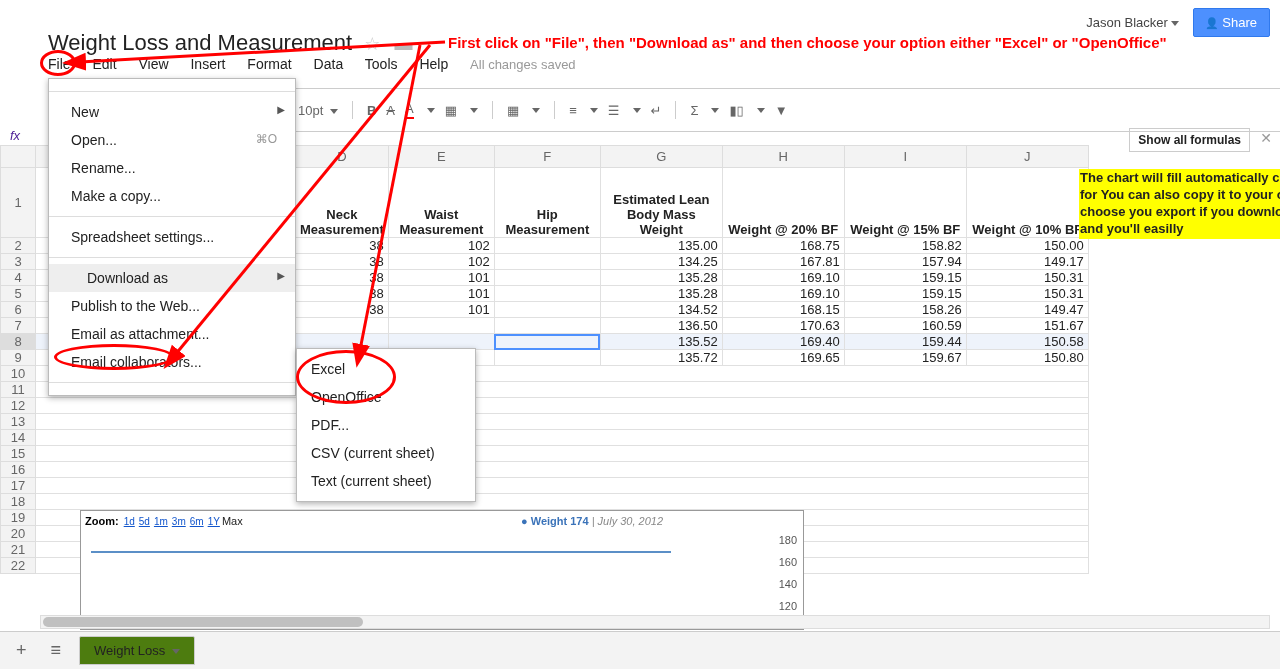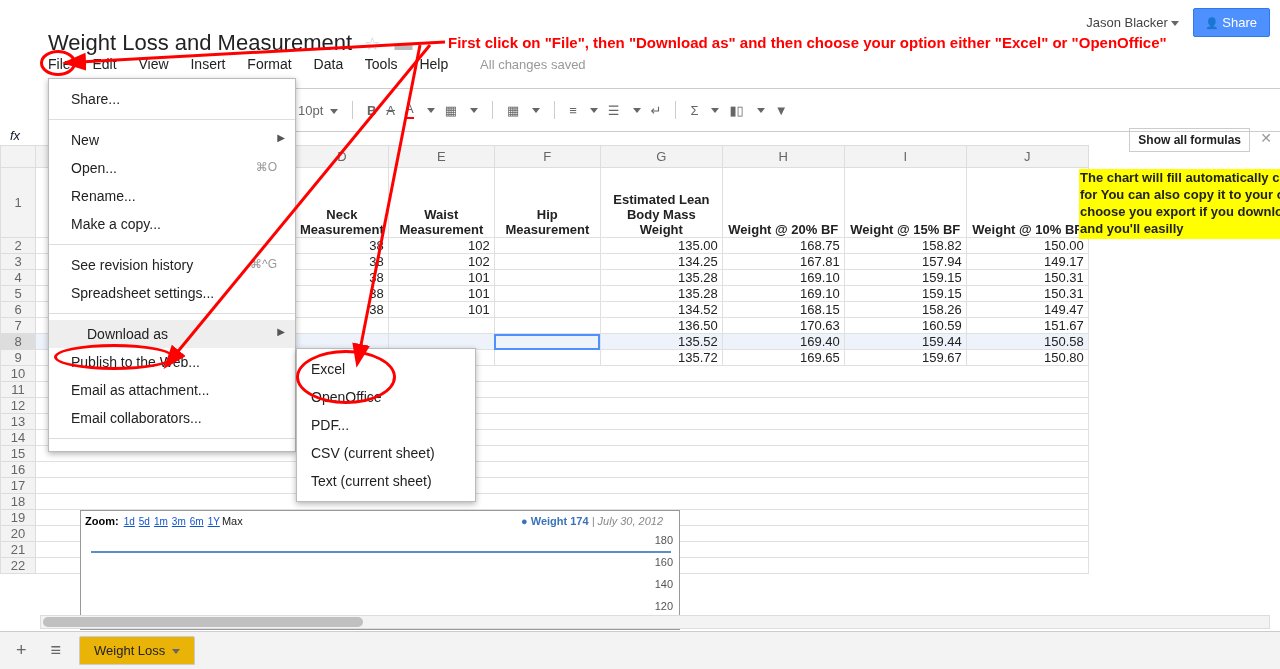--- a/index.html
+++ b/index.html
@@ -6,53 +6,53 @@
 body { background:#fff; color:#222; font-size:13px; position:relative; width:1280px; height:669px; overflow:hidden; }
 .topbar { position:absolute; top:8px; right:10px; font-size:13px; color:#444; }
 .topbar .share { display:inline-block; background:#4d90fe; color:#fff; border:1px solid #3079ed; border-radius:2px; padding:6px 12px; font-weight:normal; margin-left:10px; }
 .topbar .share::before { content:"👤 "; font-size:11px; }
 .title { position:absolute; top:30px; left:48px; font-size:22px; color:#222; }
 .title .star { color:#ccc; font-size:18px; margin-left:6px; }
 .title .folder { color:#bbb; font-size:18px; margin-left:8px; }
 .annot { position:absolute; top:34px; left:448px; color:#ff0000; font-size:15px; font-weight:bold; }
 .menubar { position:absolute; top:56px; left:48px; font-size:14px; color:#222; }
 .menubar span { margin-right:18px; cursor:default; }
-.menubar .saved { color:#999; font-size:13px; margin-left:10px; }
+.menubar .saved { color:#999; font-size:13px; margin-left:0; }
 .toolbar { position:absolute; top:88px; left:48px; right:0; height:44px; border-top:1px solid #ccc; border-bottom:1px solid #ccc; display:flex; align-items:center; padding-left:250px; color:#666; font-size:13px; gap:10px; }
 .toolbar .sep { width:1px; height:18px; background:#ccc; margin:0 4px; }
-.fx { position:absolute; top:128px; left:10px; font-style:italic; color:#0f172a; font-size:13px; }
+.fx { position:absolute; top:128px; left:10px; font-style:italic; color:#4c1d95; font-size:13px; }
 .showformulas { position:absolute; top:128px; right:30px; font-size:12px; font-weight:bold; border:1px solid #ccc; padding:4px 8px; }
 .closex { position:absolute; top:130px; right:8px; color:#999; font-size:14px; }
 .grid { position:absolute; top:145px; left:0; right:0; bottom:40px; overflow:hidden; }
 table { border-collapse:collapse; table-layout:fixed; }
 th.colhead { background:#f3f3f3; border:1px solid #ddd; font-weight:normal; color:#666; height:22px; font-size:13px; }
 th.rowhead { background:#f3f3f3; border:1px solid #ddd; font-weight:normal; color:#666; width:35px; font-size:13px; text-align:center; }
 td { border:1px solid #e0e0e0; height:16px; padding:0 4px; font-size:13px; text-align:right; }
 td.header { font-weight:bold; text-align:center; vertical-align:bottom; height:70px; white-space:pre-line; }
 .selected { outline:2px solid #4d90fe; outline-offset:-2px; }
 .note { position:absolute; top:169px; left:1079px; width:370px; background:#ffff00; font-size:13px; font-weight:bold; line-height:1.3; padding:1px; }
 .filemenu { position:absolute; top:78px; left:48px; width:248px; background:#fff; border:1px solid #bbb; box-shadow:0 2px 6px rgba(0,0,0,0.3); z-index:10; padding:6px 0; }
 .filemenu .item { padding:6px 22px; font-size:14px; color:#222; position:relative; }
 .filemenu .item.hover { background:#eee;padding-left:38px; }
 .filemenu hr { border:none; border-top:1px solid #ddd; margin:6px 0; }
 .filemenu .shortcut { position:absolute; right:18px; color:#999; font-size:12px; }
 .filemenu .arrow { position:absolute; right:10px; color:#555; font-size:10px; }
 .submenu { position:absolute; top:348px; left:296px; width:180px; background:#fff; border:1px solid #bbb; box-shadow:0 2px 6px rgba(0,0,0,0.3); z-index:11; padding:6px 0; }
 .submenu .item { padding:6px 14px; font-size:14px; }
-.chartbox { position:absolute; top:510px; left:80px; width:600px; height:120px; border:1px solid #999; background:#fff; }
+.chartbox { position:absolute; top:510px; left:80px; width:724px; height:120px; border:1px solid #999; background:#fff; }
 .chartbox .zoom { font-size:11px; padding:4px; }
 .chartbox .zoom b { color:#000; }
 .chartbox .zoom a { color:#1155cc; text-decoration:underline; margin:0 2px; font-size:10px; }
 .chartbox .legend { position:absolute; top:4px; left:440px; font-size:11px; }
 .chartbox .legend .w { color:#3b73b9; font-weight:bold; }
 .chartbox .legend .d { color:#888;font-style:italic; }
 .chartbox .ylabels { position:absolute; right:6px; top:18px; font-size:11px; color:#555; line-height:22px; text-align:right; }
 .chartline { position:absolute; top:40px; left:10px; width:580px; height:2px; background:#5b8fc7; }
 .bottombar { position:absolute; bottom:0; left:0; right:0; height:38px; border-top:1px solid #ccc; display:flex; align-items:center; padding-left:10px; gap:12px; background:#f3f3f3; }
-.bottombar .tab { background:#eab308; border:1px solid #ccc; padding:6px 14px; border-radius:2px 2px 0 0; font-size:13px; }
+.bottombar .tab { background:#4d7c0f; border:1px solid #ccc; padding:6px 14px; border-radius:2px 2px 0 0; font-size:13px; }
 .bottombar .plus, .bottombar .menu { color:#666; font-size:18px; padding:0 6px; cursor:pointer; }
 .red-circle { position:absolute; border:3px solid #ff0000; border-radius:50%; pointer-events:none; z-index:20; }
 .r1 { top:50px; left:40px; width:36px; height:26px; }
 .r2 { top:344px; left:54px; width:120px; height:26px; }
 .r3 { top:350px; left:296px; width:100px; height:54px; }
 svg.arrows { position:absolute; top:0; left:0; pointer-events:none; z-index:19; }
 .scrolltrack { position:absolute; bottom:40px; left:40px; right:10px; height:14px; background:#f3f3f3; border:1px solid #ddd; }
 .scrollthumb { position:absolute; height:10px; top:1px; left:2px; width:320px; background:#c0c0c0; border-radius:6px; }
 .tri { display:inline-block; width:0; height:0; border-left:4px solid transparent; border-right:4px solid transparent; border-top:5px solid #666; vertical-align:middle; margin-left:3px; }
 </style>
@@ -284,28 +284,26 @@
           <th class="rowhead">22</th>
           <td colspan="8"></td>
         </tr>
 </tbody>
     </table>
 </div>
 
 <div class="note">The chart will fill automatically choose to export this to use for You can also copy it to your ow "Copy to" and then choose you export if you download the spre choose chart and you'll easilly</div>
 
 <div class="filemenu">
-  <div class="item">Share...</div>
   <hr>
   <div class="item"><span>New</span><span class="arrow">▶</span></div>
   <div class="item"><span>Open...</span><span class="shortcut">⌘O</span></div>
   <div class="item">Rename...</div>
   <div class="item">Make a copy...</div>
   <hr>
-  <div class="item"><span>See revision history</span><span class="shortcut">⌘^G</span></div>
   <div class="item">Spreadsheet settings...</div>
   <hr>
   <div class="item hover"><span>Download as</span><span class="arrow">▶</span></div>
   <div class="item">Publish to the Web...</div>
   <div class="item">Email as attachment...</div>
   <div class="item">Email collaborators...</div>
   <hr>
 </div>
 
 <div class="submenu">

